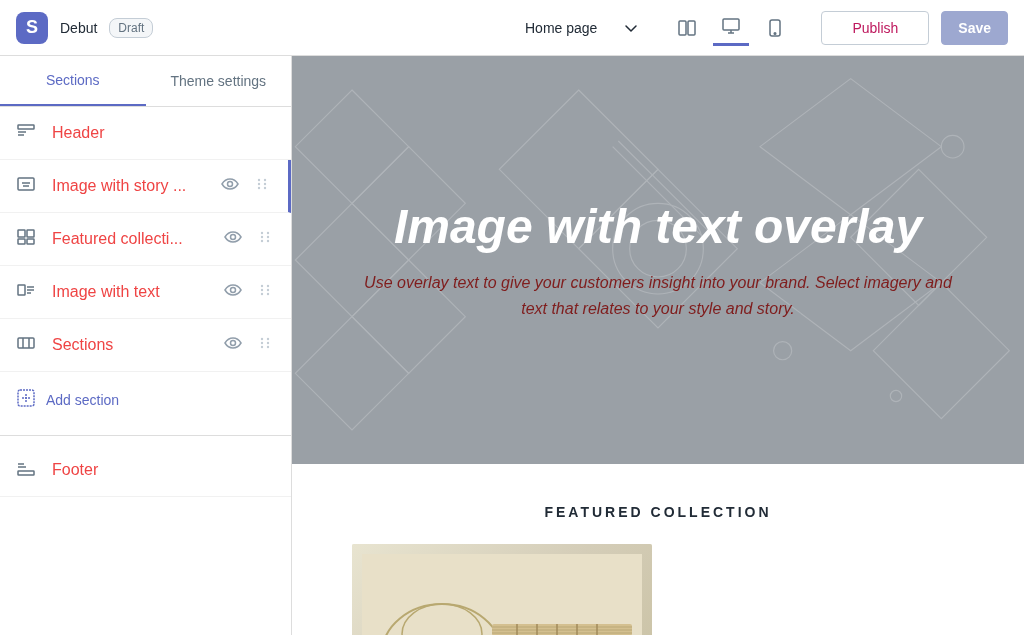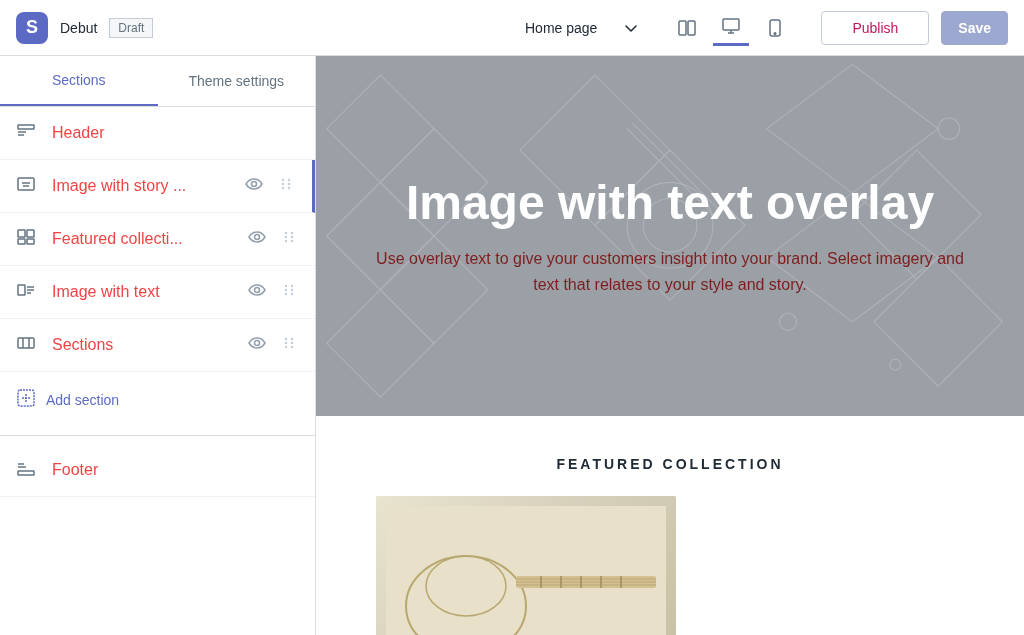--- a/index.html
+++ b/index.html
@@ -9,21 +9,21 @@
     .topbar {
       display: flex; align-items: center; background: #fff; border-bottom: 1px solid #ddd;
       height: 56px; padding: 0 16px; gap: 12px; flex-shrink: 0; z-index: 10;
     }
     .shopify-logo {
       width: 32px; height: 32px; background: #5c6ac4; border-radius: 8px;
       display: flex; align-items: center; justify-content: center; color: #fff; font-size: 18px; font-weight: bold; flex-shrink: 0;
     }
     .app-name { font-size: 14px; font-weight: 500; color: #212b36; }
     .draft-badge {
-      background: #f4f6f8; border: 1px solid #c4cdd6; border-radius: 0;
+      background: #f4f6f8; border: 1px solid #c4cdd6; border-radius: 8px;
       font-size: 12px; color: #637381; padding: 2px 8px; text-align: right;
     }
     .topbar-spacer { flex: 1; }
     .home-page-btn {
       display: flex; align-items: center; gap: 24px; font-size: 14px; color: #212b36;
       background: none; border: none; cursor: pointer; font-weight: 500;
     }
     .topbar-icons { display: flex; gap: 8px; margin: 0 16px; }
     .icon-btn {
       width: 36px; height: 36px; border: none; background: none; cursor: pointer;
@@ -37,21 +37,21 @@
     .save-btn {
       background: #9da8d0; border: 1px solid #9da8d0; border-radius: 4px; padding: 8px 16px;
       font-size: 14px; color: #fff; cursor: pointer; font-weight: 700;
     }
 
     
     .main-layout { display: flex; flex: 1; overflow: hidden; }
 
     
     .sidebar {
-      width: 316px; background: #fff; border-right: 1px solid #ddd;
+      width: 292px; background: #fff; border-right: 1px solid #ddd;
       display: flex; flex-direction: column; flex-shrink: 0; overflow: hidden;
     }
     .sidebar-tabs { display: flex; border-bottom: 1px solid #ddd; }
     .sidebar-tab {
       flex: 1; padding: 16px; text-align: center; font-size: 14px; font-weight: 500;
       cursor: pointer; background: none; border: none; color: #637381;
     }
     .sidebar-tab.active { color: #5c6ac4; border-bottom: 2px solid #5c6ac4; }
 
     .sidebar-content { flex: 1; overflow-y: auto; }
@@ -75,22 +75,22 @@
     .sidebar-divider { height: 1px; background: #ddd; margin: 8px 0; }
 
     
     .preview {
       flex: 1; overflow-y: auto; background: #f6f6f7; position: relative;
     }
     .preview-inner { background: #fff; min-height: 100%; }
 
     
     .hero {
-      background: #9aa0a6; position: relative; height: 360px;
-      display: flex; align-items: center; justify-content: center; overflow: hidden;
+      background: #9aa0a6; position: relative; height: 408px;
+      display: flex; align-items: center; justify-content: center; overflow: hidden; font-style: italic;
     }
     .hero-bg {
       position: absolute; inset: 0; opacity: 0.4;
     }
     .hero-content { position: relative; text-align: center; padding: 0 40px; }
     .hero-title { font-size: 48px; font-weight: 700; color: #fff; margin-bottom: 16px; }
     .hero-subtitle { font-size: 16px; color: #7f1d1d; line-height: 1.6; max-width: 600px; }
 
     
     .featured-section { padding: 40px 60px; }

